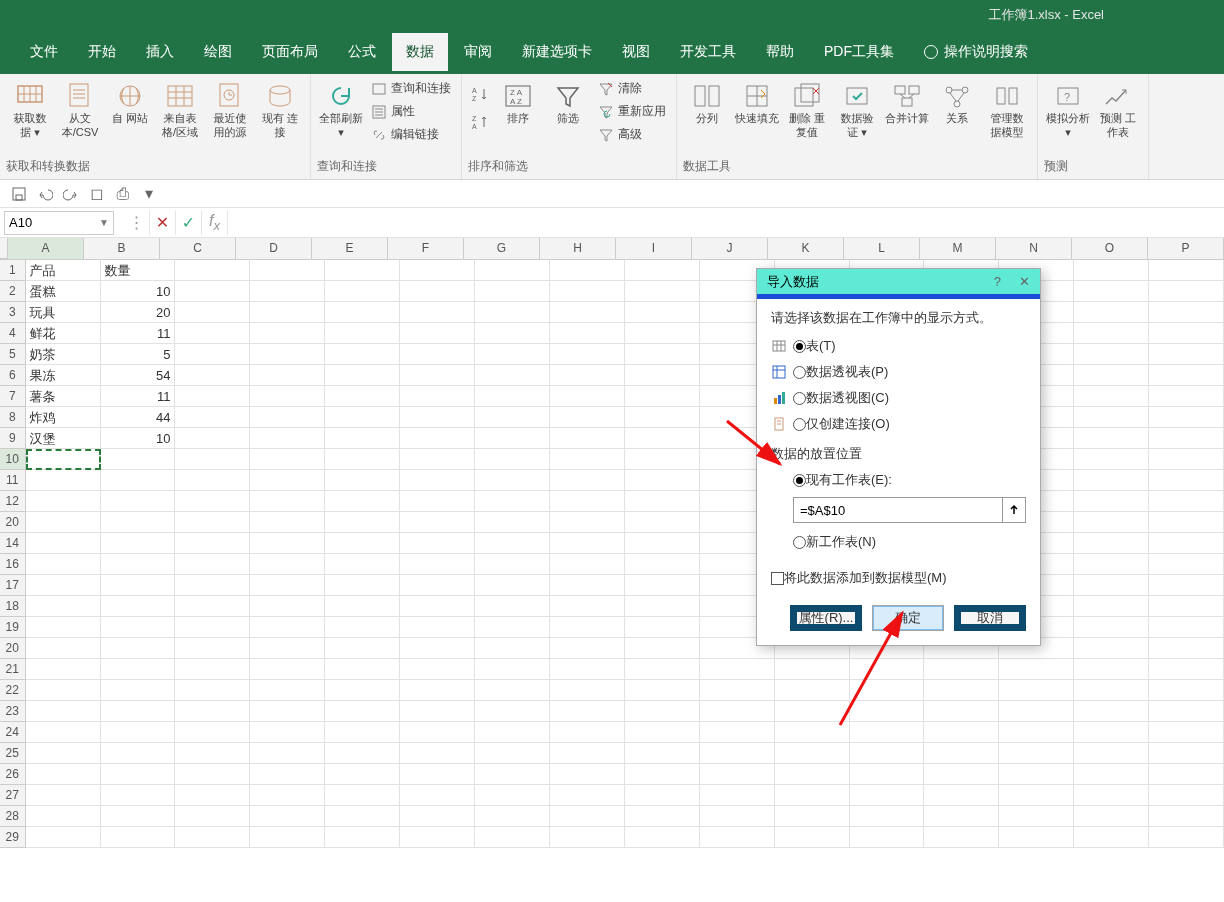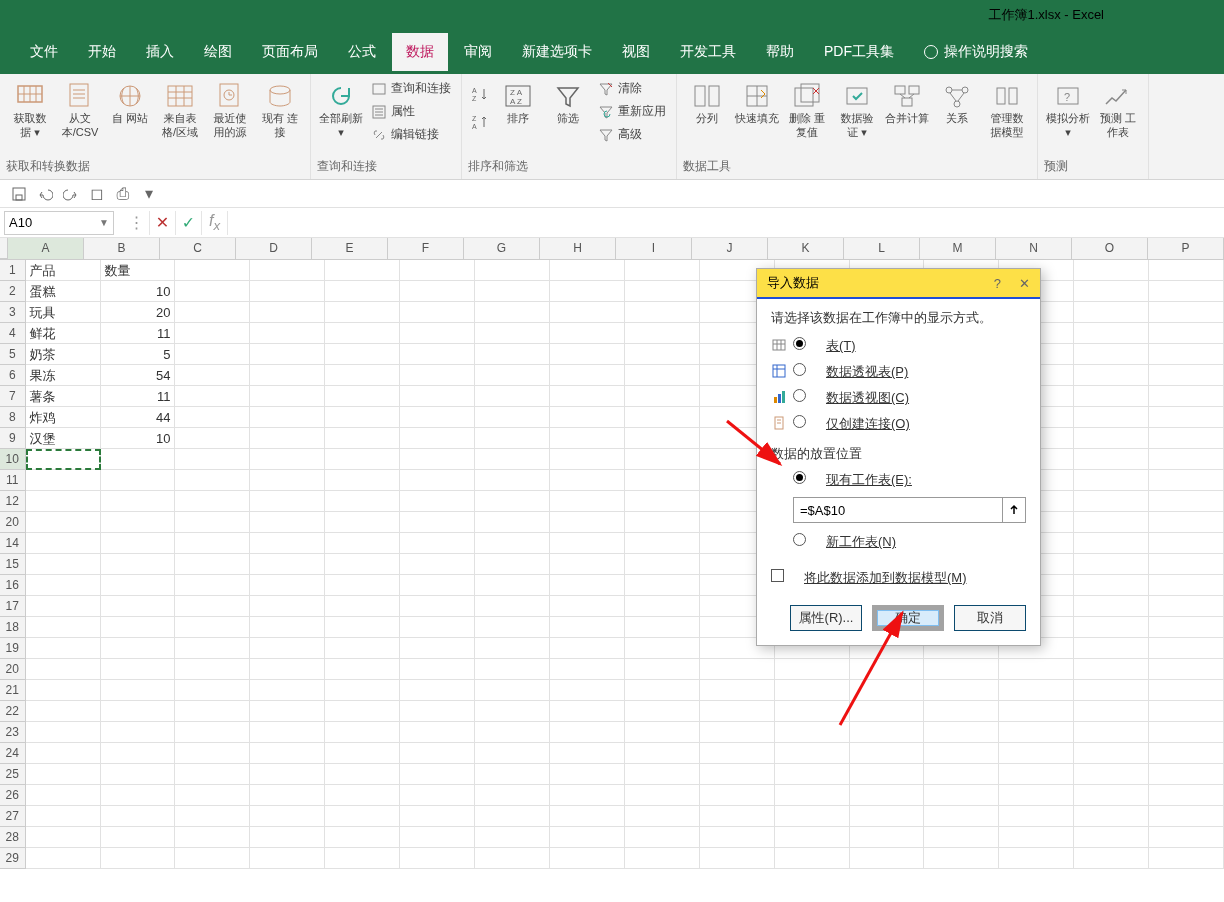--- a/index.html
+++ b/index.html
@@ -1,25 +1,25 @@
 <!DOCTYPE html>
 <html><head>
 <meta charset="utf-8">
 <style>
 * { box-sizing: border-box; margin: 0; padding: 0; font-family: "Microsoft YaHei", "Segoe UI", sans-serif; }
 body { width: 1224px; height: 902px; background: #fff; position: relative; overflow: hidden; }
 
 
 .titlebar { height: 30px; background: #217346; color: #fff; display: flex; align-items: center; justify-content: center; font-size: 13px; position: relative; }
-.titlebar-text { position: absolute; right: 120px; top: 6px; color: #000000; }
+.titlebar-text { position: absolute; right: 120px; top: 6px; color: #e5e5e5; }
 
 
 .ribbon-tabs { height: 44px; background: #217346; color: #fff; display: flex; align-items: center; padding-left: 16px; gap: 2px; }
 .tab { padding: 10px 14px; font-size: 14px; cursor: pointer; }
-.tab.active { background: #f3f3f3; color: #be185d; }
+.tab.active { background: #f3f3f3; color: #14532d; }
 .help-search { margin-left: 14px; display:flex; align-items:center; gap:6px; font-size:14px; }
 .bulb { width:14px; height:14px; border:1.5px solid #fff; border-radius:50%; position:relative; }
 
 
 .ribbon { height: 106px; background: #f3f3f3; border-bottom: 1px solid #d4d4d4; display: flex; }
 .group { border-right: 1px solid #e1e1e1; padding: 4px 6px 0 6px; display: flex; flex-direction: column; }
 .group-body { flex: 1; display: flex; align-items: flex-start; gap: 2px; }
 .group-label { text-align: left; font-size: 12px; color: #666; padding: 2px 0 4px; }
 .big-btn { width: 48px; display: flex; flex-direction: column; align-items: center; gap: 2px; padding: 4px 2px; cursor: pointer; justify-content: flex-end; }
 .big-btn .icon { width: 32px; height: 28px; }
@@ -51,35 +51,35 @@
 .col-h.sel { background:#dde8dc; }
 .row { display:flex; height:21px; }
 .row-h { width:26px; border-right:1px solid #ccc; border-bottom:1px solid #ccc; background:#f3f3f3; font-size:12px; color:#555; text-align:center; line-height:21px; }
 .row-h.sel { background:#dde8dc; }
 .cell { width:76px; border-right:1px solid #e1e1e1; border-bottom:1px solid #e1e1e1; font-size:13px; color:#333; padding:0 4px; line-height:21px; overflow:hidden; white-space:nowrap; }
 .cell.num { text-align:right; }
 .cell.selected { outline:2px dashed #2a7a3a; outline-offset:-2px; }
 
 
 .dialog { position:absolute; left:756px; top:268px; width:285px; background:#fff; border:1px solid #aaa; box-shadow:3px 3px 12px rgba(0,0,0,0.25); }
-.dlg-title { height:30px; display:flex; align-items:center; justify-content:space-between; padding:0 10px; font-size:13px; background:#fde047; border-bottom:2px solid #1d4ed8; }
+.dlg-title { height:30px; display:flex; align-items:center; justify-content:space-between; padding:0 10px; font-size:13px; background:#5eead4; border-bottom:5px solid #1d4ed8; }
 .dlg-title .tbtns { display:flex; gap:18px; color:#666; }
 .dlg-body { padding:10px 14px 14px; font-size:13px; color:#333; }
-.dlg-body .row-opt { display:flex; gap:20px; padding:4px 0 4px 22px; position:relative;text-decoration:underline; }
+.dlg-body .row-opt { display:flex; align-items:center; gap:0; padding:4px 0 4px 22px; position:relative; }
 .dlg-body .row-opt .mini-icon { position:absolute; left:0; width:16px; height:16px; }
 .dlg-body .section-label { margin:8px 0 4px 0; }
 .radio { width:13px; height:13px; border:1px solid #555; border-radius:50%; display:inline-flex; align-items:center; justify-content:center; }
 .radio.checked::after { content:""; width:7px; height:7px; background:#000; border-radius:50%; }
 .checkbox { width:13px; height:13px; border:1px solid #555; display:inline-block; }
 .ref-input { display:flex; align-items:center; margin:4px 0 6px 22px; }
 .ref-input input { width:216px; height:26px; border:1px solid #999; font-size:13px; padding:2px 6px; }
 .ref-input .pick { width:24px; height:26px; border:1px solid #999; border-left:none; display:flex; align-items:center; justify-content:center; }
 .dlg-buttons { display:flex; gap:10px; justify-content:flex-end; margin-top:14px; }
-.btn { min-width:72px; height:26px; border:1px solid #0c4a6e; background:#f6f6f6; font-size:13px; display:flex; align-items:center; justify-content:center; cursor:pointer; }
-.btn.focus { border:5px solid #a3a3a3; background:#d8ecfb; box-shadow:0 0 0 1px #7fbef0 inset; }
+.btn { min-width:72px; height:26px; border:7px solid #0c4a6e; background:#f6f6f6; font-size:13px; display:flex; align-items:center; justify-content:center; cursor:pointer; }
+.btn.focus { border:1px solid #a3a3a3; background:#d8ecfb; box-shadow:0 0 0 1px #7fbef0 inset; }
 
 
 .arrow { position:absolute; pointer-events:none; }
 
 svg.icon-svg { display:block; }
 </style>
 </head>
 <body>
 
 <div class="titlebar">
@@ -665,39 +665,20 @@
         <div class="cell"></div>
         <div class="cell"></div>
         <div class="cell"></div>
         <div class="cell"></div>
         <div class="cell"></div>
         <div class="cell"></div>
         <div class="cell"></div>
         <div class="cell"></div>
       </div>
       <div class="row">
-        <div class="row-h">15</div>
-        <div class="cell"></div>
-        <div class="cell"></div>
-        <div class="cell"></div>
-        <div class="cell"></div>
-        <div class="cell"></div>
-        <div class="cell"></div>
-        <div class="cell"></div>
-        <div class="cell"></div>
-        <div class="cell"></div>
-        <div class="cell"></div>
-        <div class="cell"></div>
-        <div class="cell"></div>
-        <div class="cell"></div>
-        <div class="cell"></div>
-        <div class="cell"></div>
-        <div class="cell"></div>
-      </div>
-      <div class="row">
         <div class="row-h">16</div>
         <div class="cell"></div>
         <div class="cell"></div>
         <div class="cell"></div>
         <div class="cell"></div>
         <div class="cell"></div>
         <div class="cell"></div>
         <div class="cell"></div>
         <div class="cell"></div>
         <div class="cell"></div>

